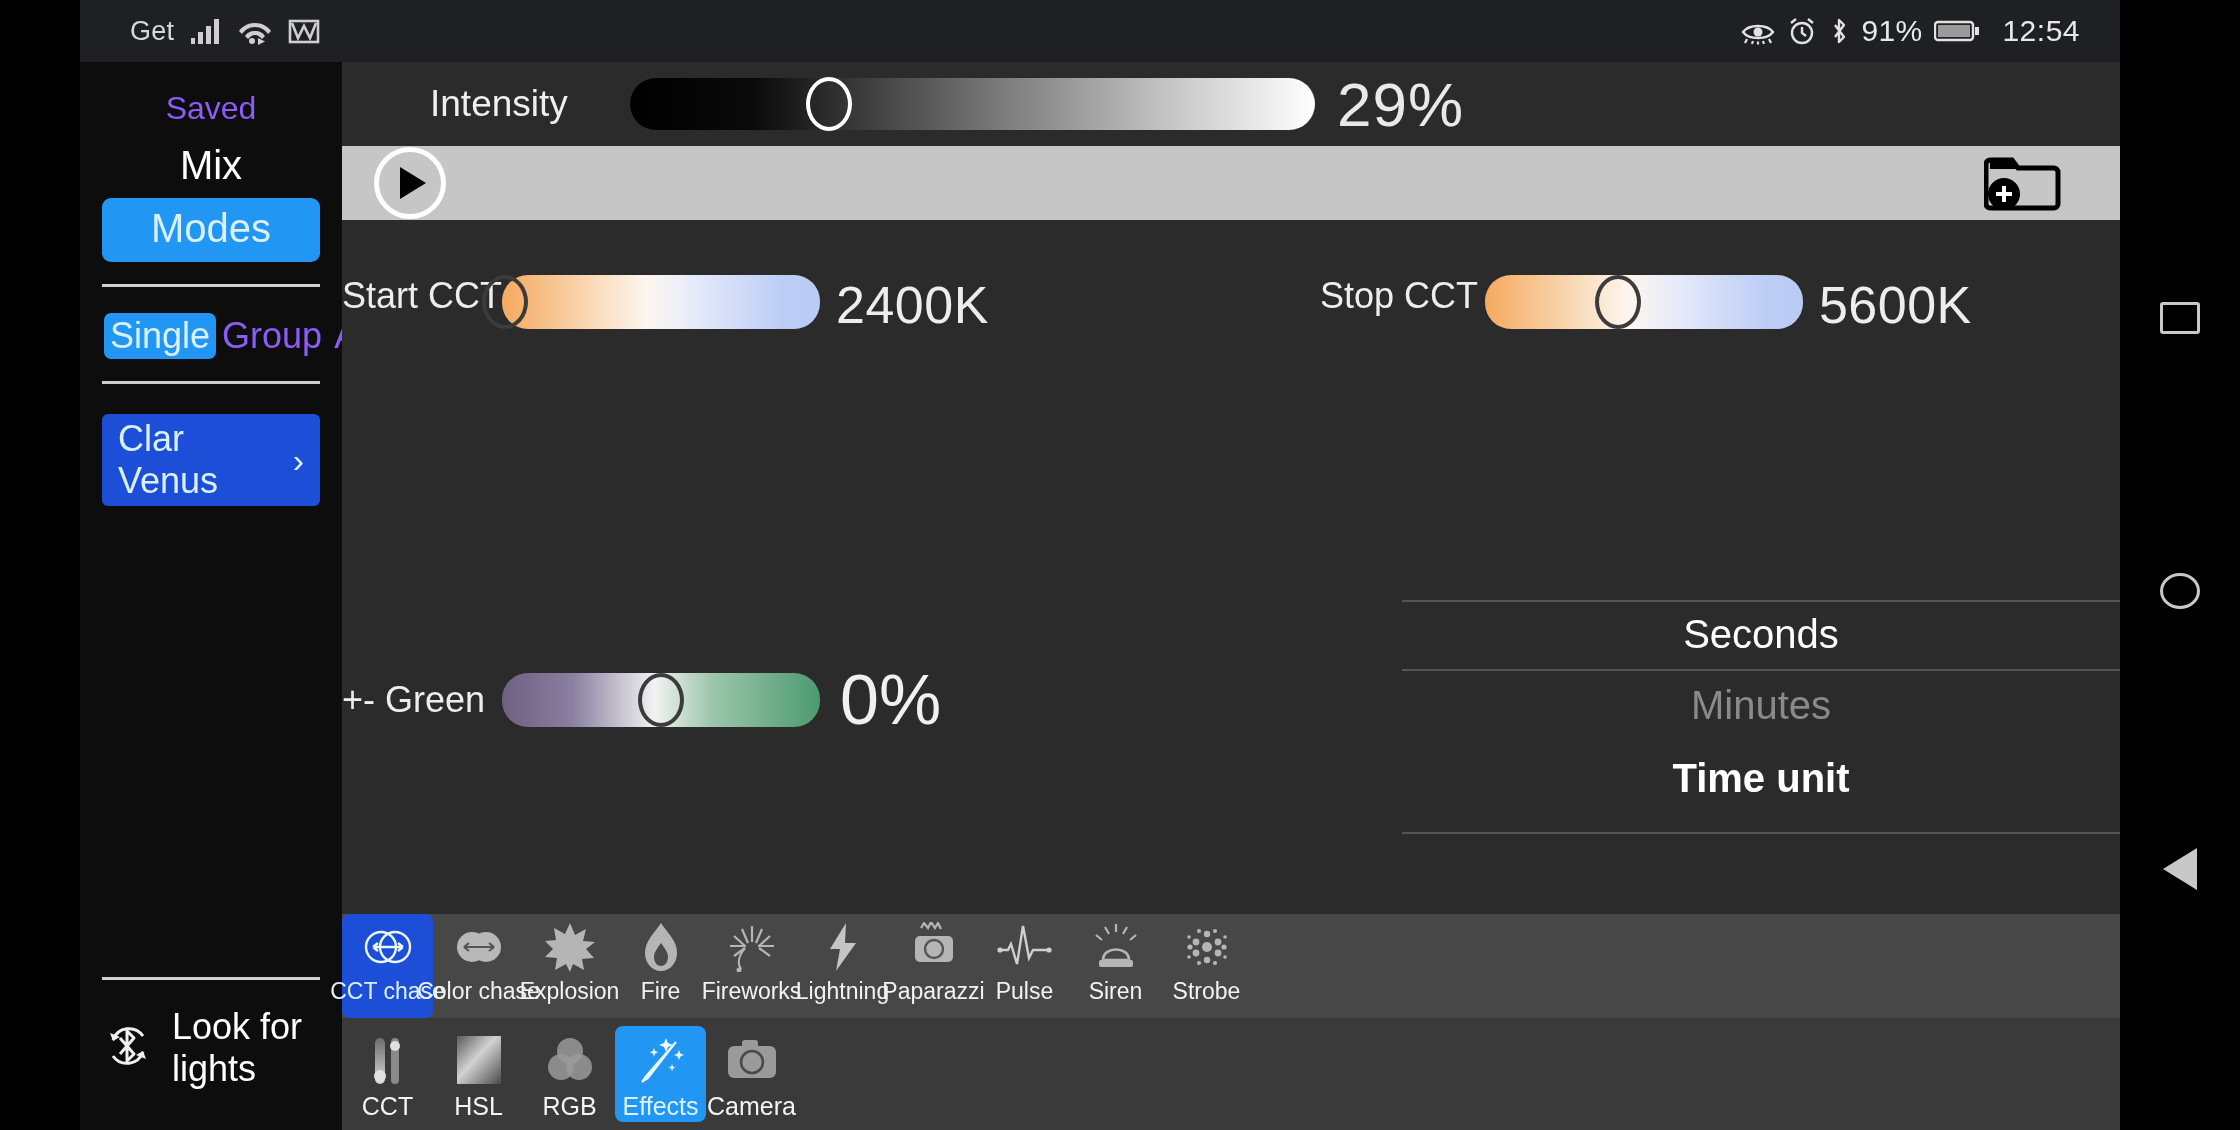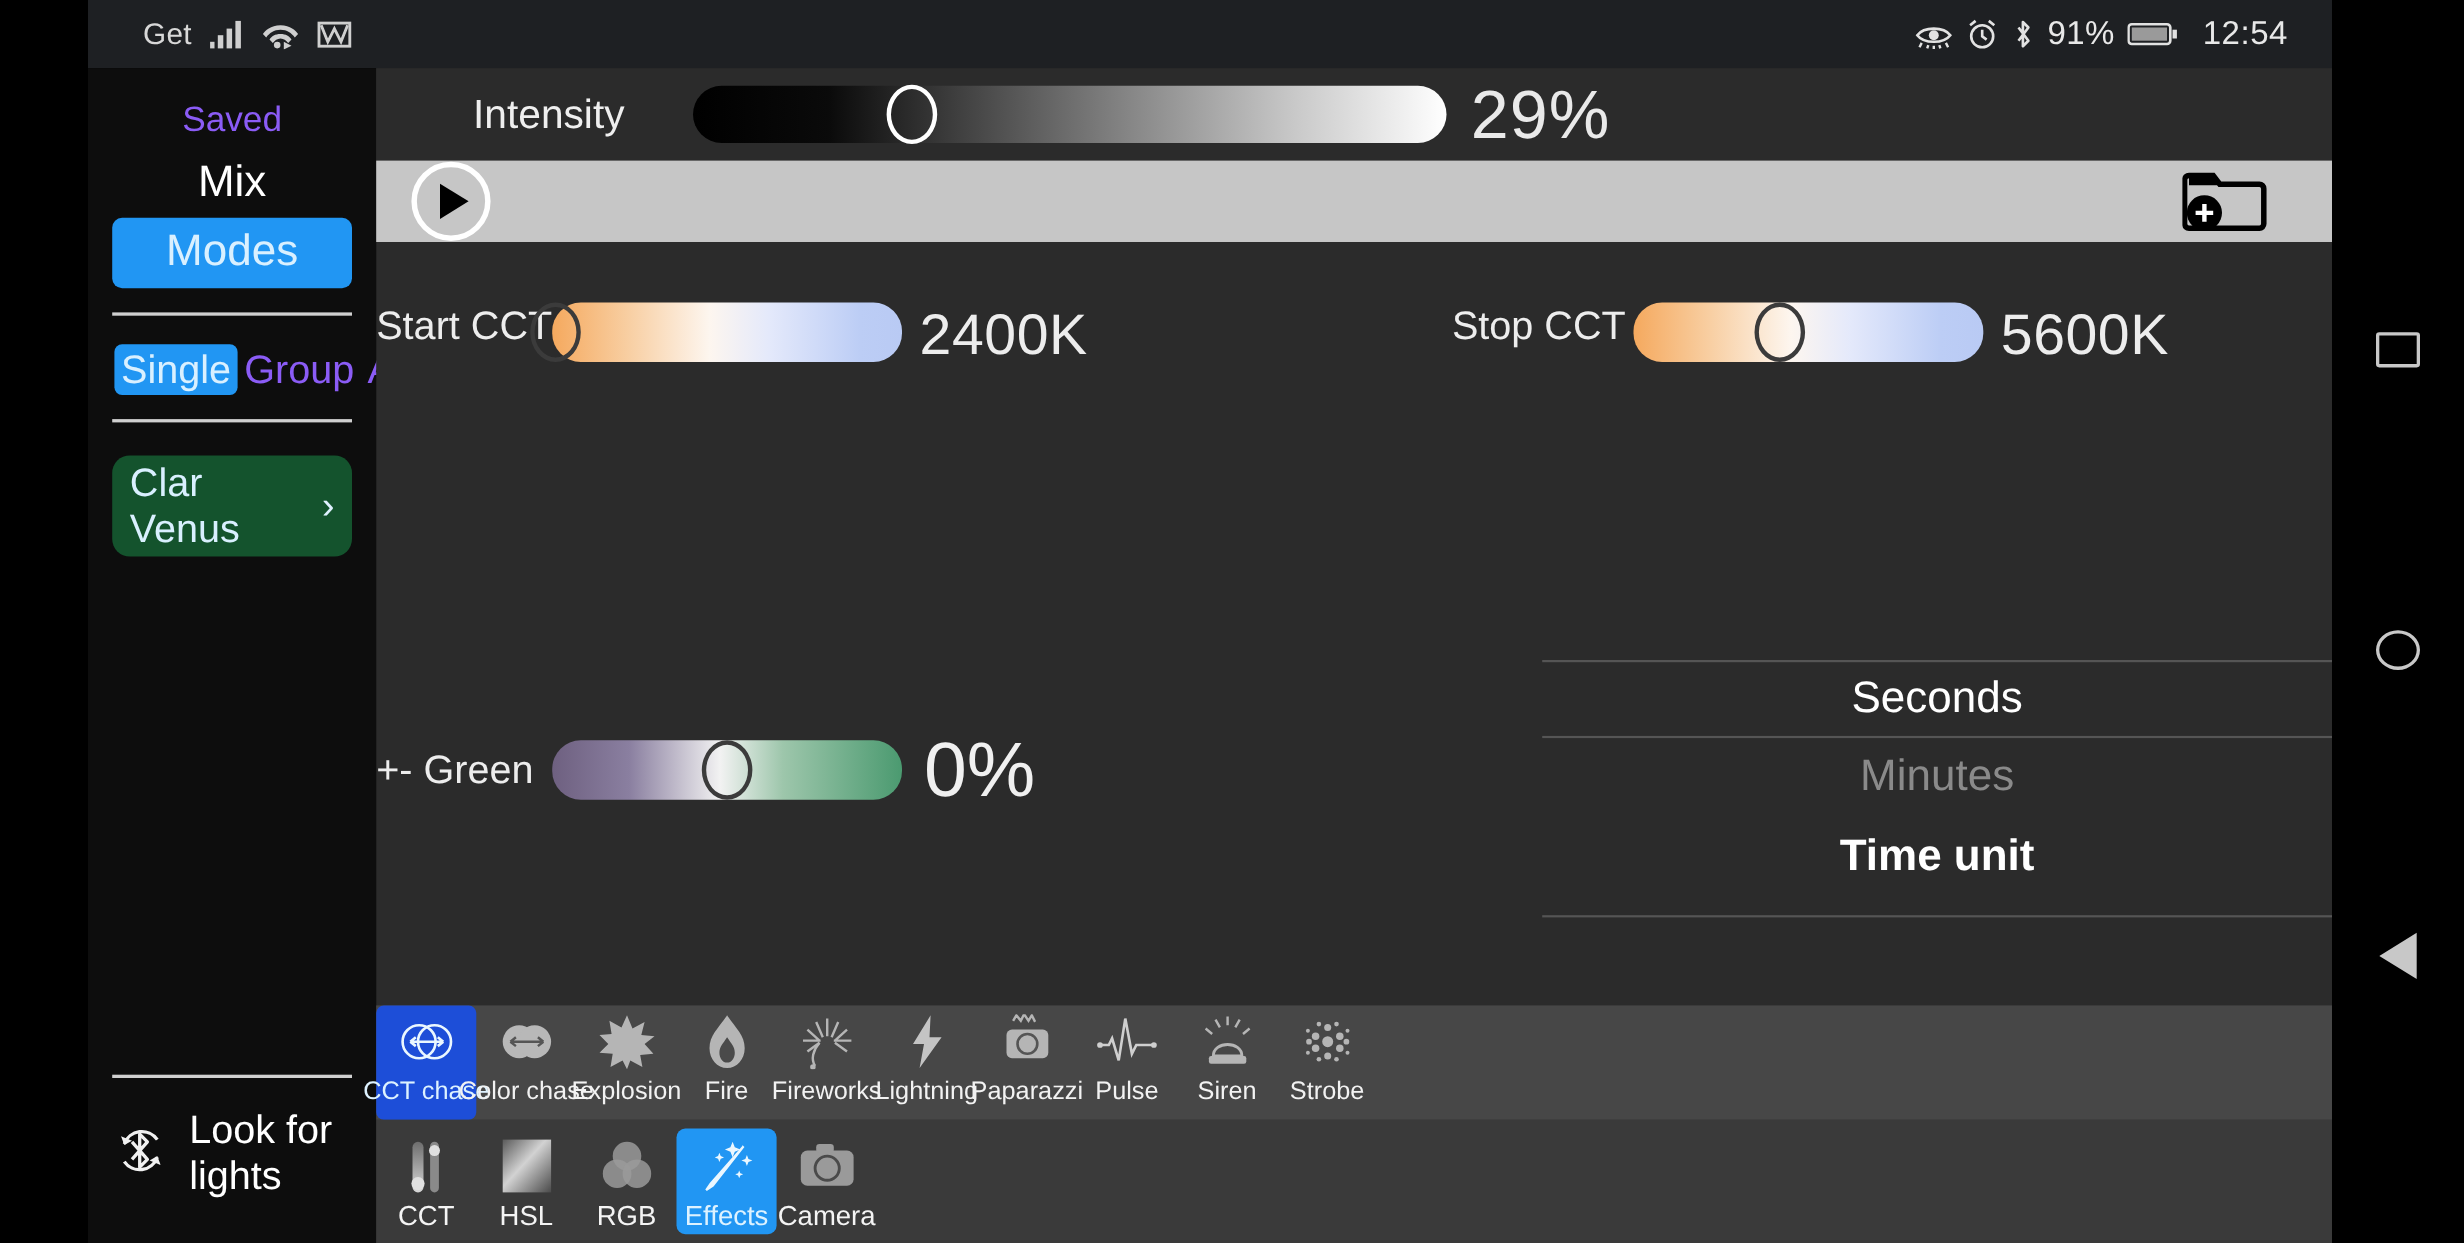--- a/index.html
+++ b/index.html
@@ -40,21 +40,21 @@
   .divider { height: 3px; background: #cfcfcf; margin: 22px 0 0; }
   .scope-row {
     display: flex; align-items: center; justify-content: space-between;
     margin-top: 26px; padding: 0 2px;
   }
   .scope {
     color: #8b5cf6; font-size: 36px; padding: 2px 6px; border-radius: 7px;
   }
   .scope.active { background: #2196f3; color: #d9f0ff; }
   .device-btn {
-    margin-top: 30px; background: #14532d; border-radius: 16px; height: 92px;
+    margin-top: 30px; background: #1d4ed8; border-radius: 6px; height: 92px;
     display: flex; align-items: center; padding: 12px 16px;
     color: #d9f0ff; font-size: 36px;
   }
   .device-btn .chev { margin-left: auto; font-size: 34px; color: #dff1ff; }
   .side-spacer { flex: 1; }
   .divider-b { height: 3px; background: #cfcfcf; margin-bottom: 26px; }
   .look-row { display: flex; align-items: center; gap: 18px; padding-bottom: 40px; }
   .look-label { color: #fff; font-size: 36px; }
 
   

